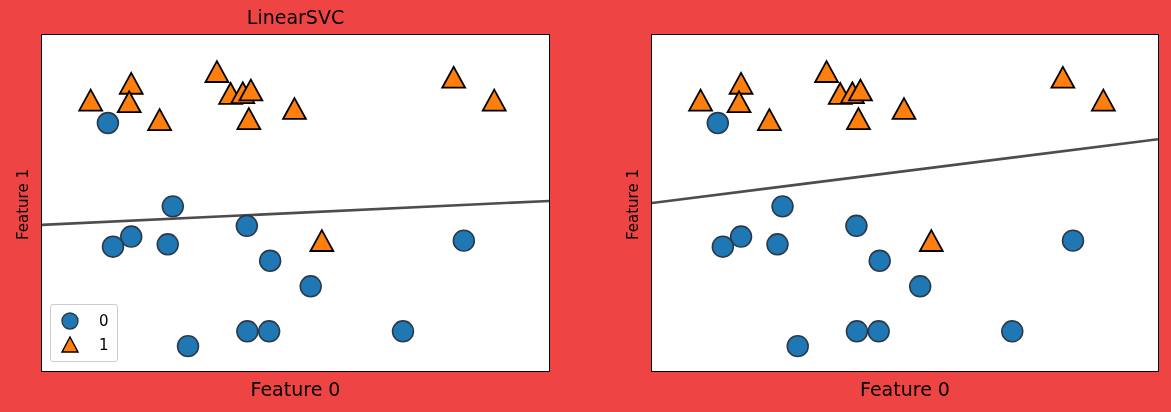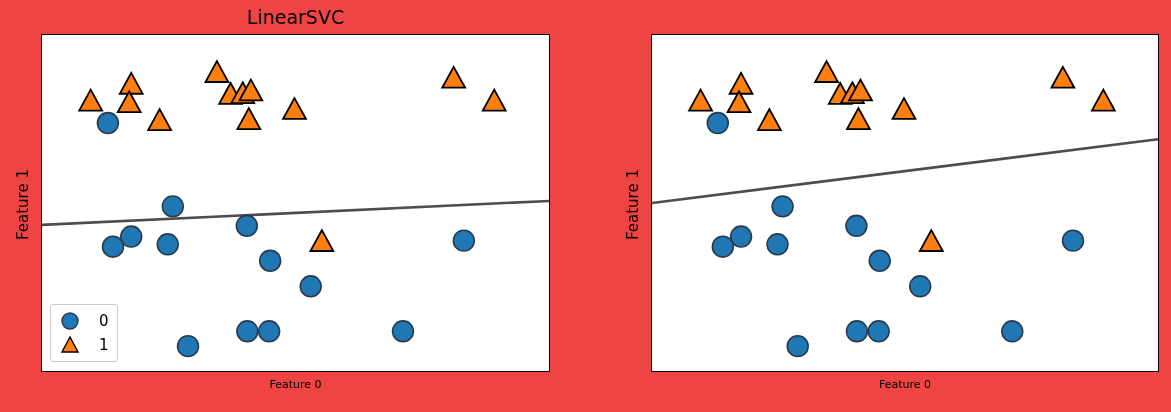--- a/index.html
+++ b/index.html
@@ -49,21 +49,21 @@
     box-sizing: border-box;
     overflow: hidden;
   }
   #axes-left  { left: 41px; top: 34px; width: 509px; height: 338px; }
   #axes-right { left: 65px; top: 34px; width: 508px; height: 338px; }
 
   .xlabel {
     position: absolute;
     top: 378px;
     text-align: center;
-    font-size: 11px;
+    font-size: 19px;
     color: #000000;
     white-space: nowrap;
   }
   #panel-left .xlabel  { left: 41px; width: 509px; }
   #panel-right .xlabel { left: 65px; width: 508px; }
 
   .ylabel {
     position: absolute;
     font-size: 15px;
     color: #000000;

